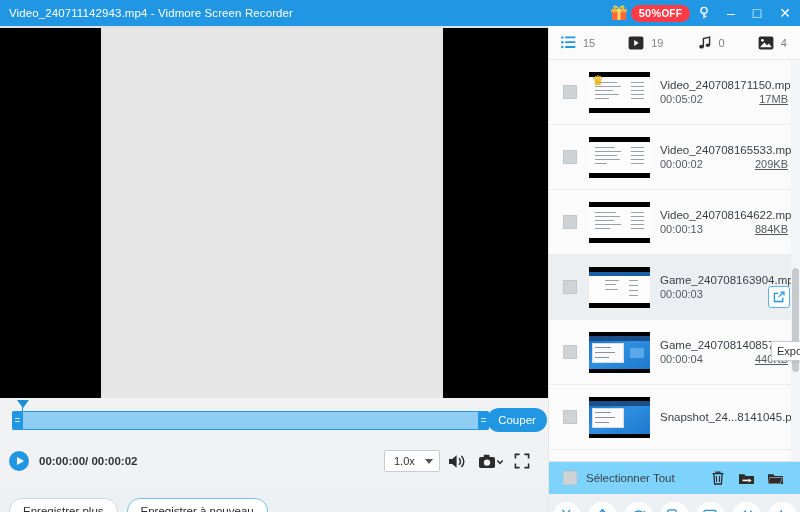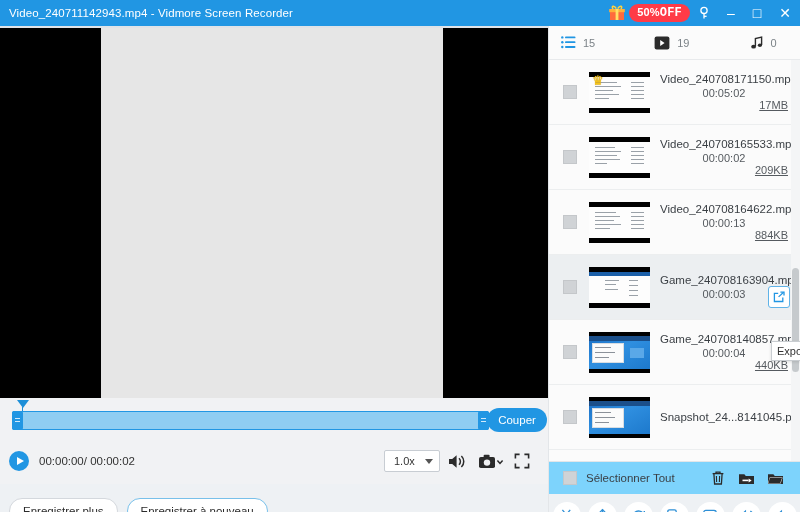--- a/index.html
+++ b/index.html
@@ -35,21 +35,21 @@
     width: 20px; height: 20px; position: relative;
     margin-right: 2px;
   }
   .promo-badge {
     background: #ff3b47; color: #fff;
     font-size: 11px; font-weight: bold;
     border-radius: 9px; padding: 2px 8px 2px 8px;
     line-height: 13px; letter-spacing: .2px;
     white-space: nowrap;
   }
-  .promo-badge .off { font-size: 12px; font-family: Liberation Mono, monospace; }
+  .promo-badge .off { font-size: 10px; }
   .tb-btn {
     width: 26px; height: 26px;
     display: flex; align-items: center; justify-content: center;
     color: #ffffff;
   }
   .tb-btn.key { width: 28px; }
   .tb-btn.close { width: 30px; }
   .tb-glyph { font-size: 14px; line-height: 1; color: #fff; }
 
   
@@ -136,20 +136,21 @@
   }
   .play-btn .tri {
     width: 0; height: 0; margin-left: 2px;
     border-left: 7px solid #fff;
     border-top: 4.5px solid transparent;
     border-bottom: 4.5px solid transparent;
   }
   .time-text {
     margin-left: 10px; font-size: 11.5px; color: #333;
     white-space: nowrap;
+    font-weight: bold;
   }
   .player-right {
     margin-left: auto; display: flex; align-items: center;
     margin-right: 12px;
   }
   .speed-select {
     width: 56px; height: 22px;
     border: 1px solid #c8cdd3; background: #fff;
     border-radius: 2px; font-size: 11px;
     color: #333; font-family: inherit;
@@ -195,21 +196,21 @@
     position: absolute; left: 548px; top: 26px;
     width: 252px; height: 486px;
     background: #fbfbfb;
     border-left: 1px solid #e3e6e9;
   }
   .tabs {
     position: absolute; left: 0; top: 0;
     width: 251px; height: 34px;
     background: #fbfbfb;
     border-bottom: 1px solid #e8eaec;
-    display: flex; align-items: center; gap: 26px;
+    display: flex; align-items: center;
   }
   .tab {
     display: flex; align-items: center;
     cursor: pointer; height: 34px;
   }
   .tab .cnt { font-size: 11px; color: #7b8287; margin-left: 7px; }
   .tab.t1 { margin-left: 12px; }
   .tab.t2 { margin-left: 33px; }
   .tab.t3 { margin-left: 34px; }
   .tab.t4 { margin-left: 33px; }
@@ -262,21 +263,21 @@
     font-size: 13px; line-height: 13px; color: #f5c518;
     text-shadow: 0 0 1px #b8860b;
   }
   .meta { margin-left: 10px; flex: 1 1 auto; min-width: 0; }
   .fname {
     font-size: 11.5px; color: #3a3f44;
     white-space: nowrap; overflow: hidden;
   }
   .sub {
     margin-top: 2px; display: flex;
-    align-items: center; padding-right: 12px; flex-direction: column;
+    align-items: center; padding-right: 12px;
   }
   .dur { font-size: 11px; color: #555a5f; }
   .size { margin-left: auto; font-size: 11px; color: #555a5f; text-decoration: underline; }
   .share-btn {
     position: absolute; right: 10px; top: 31px;
     width: 22px; height: 22px;
     background: #fff; border: 1px solid #5fb3e8;
     border-radius: 3px;
     display: flex; align-items: center; justify-content: center;
     cursor: pointer;

